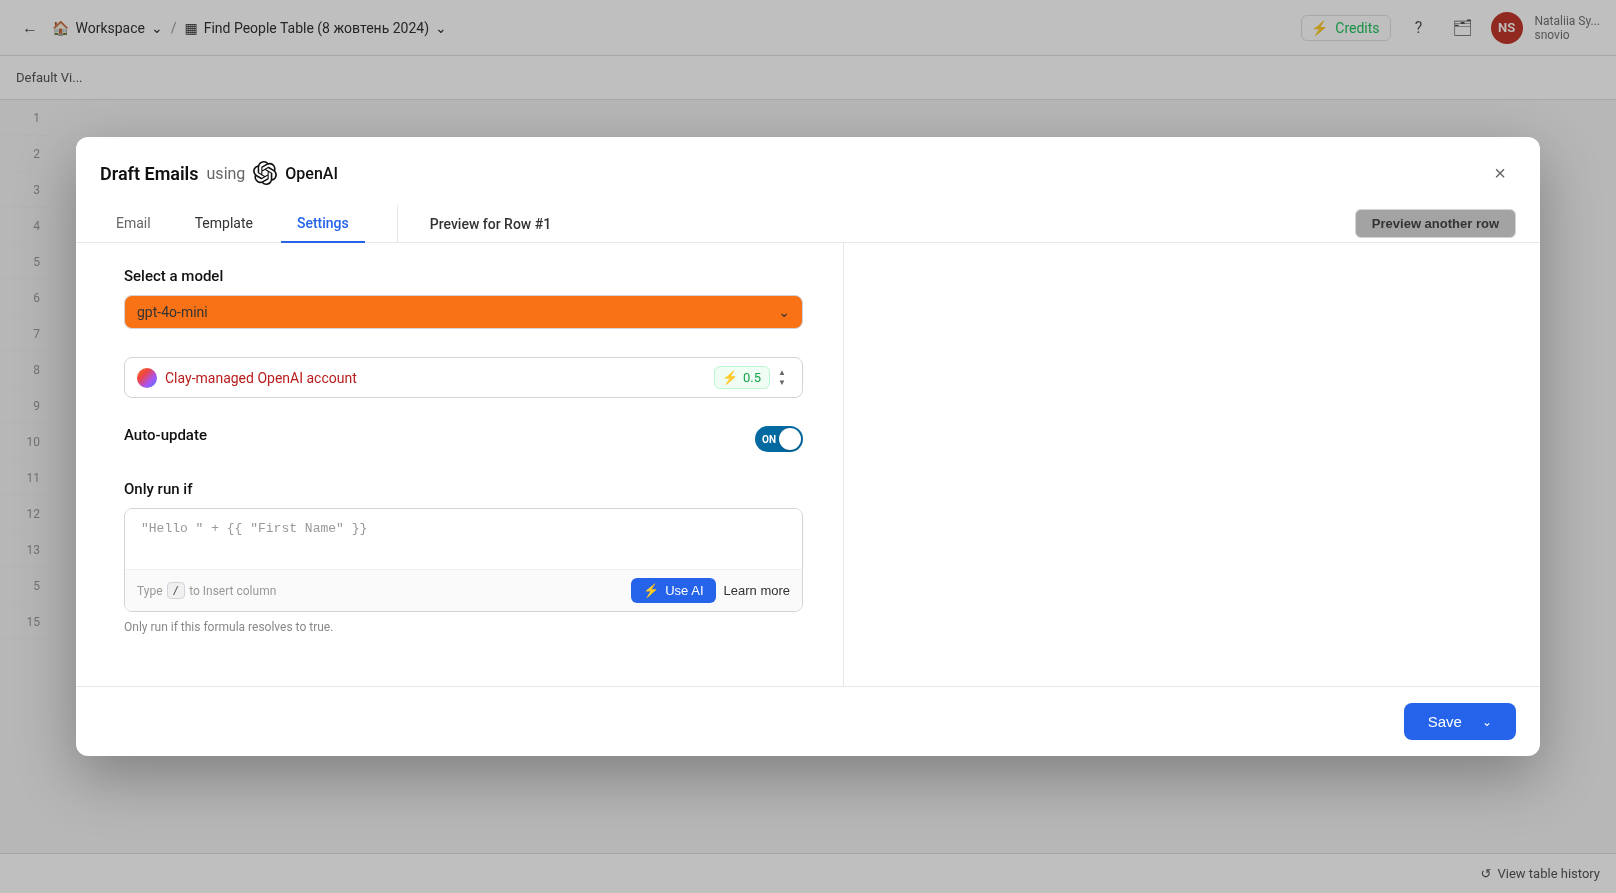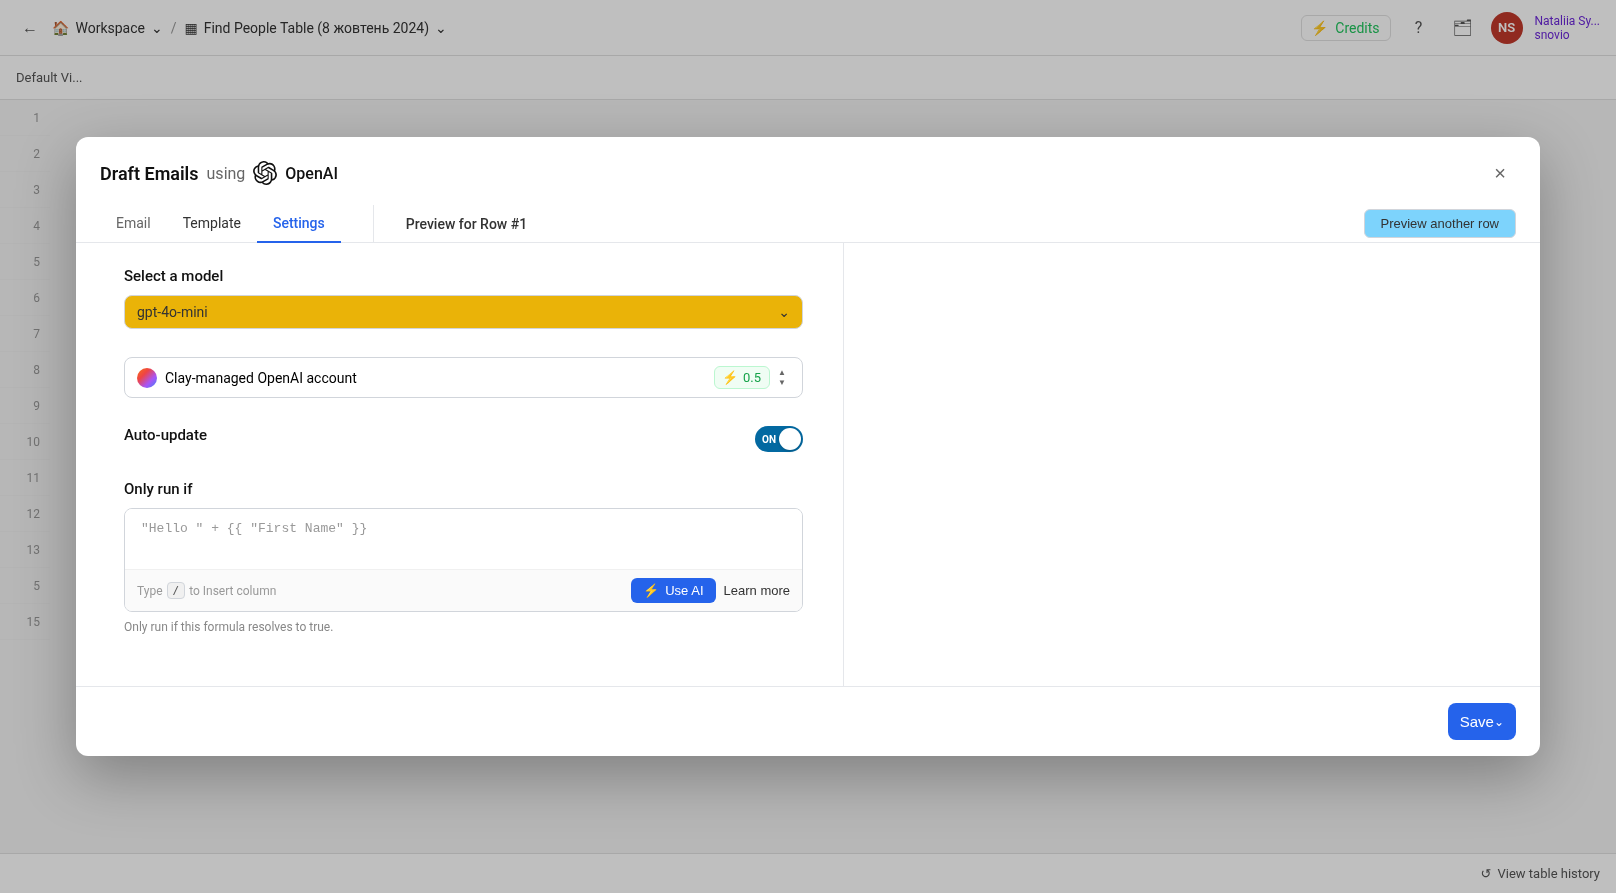--- a/index.html
+++ b/index.html
@@ -114,21 +114,21 @@
       justify-content: center;
       color: white;
       font-size: 13px;
       font-weight: 600;
     }
 
     .user-info {
       display: flex;
       flex-direction: column;
       font-size: 12px;
-      color: #6d28d9;
+      color: #737373;
     }
 
     
     .sub-bar {
       position: absolute;
       top: 56px;
       left: 0; right: 0;
       height: 44px;
       background: #fff;
       border-bottom: 1px solid #e0e0e0;
@@ -253,21 +253,21 @@
     .modal-tabs-row {
       display: flex;
       align-items: center;
       border-bottom: 1px solid #e5e7eb;
       padding: 0 24px;
       margin-top: 16px;
     }
 
     .modal-section-left {
       display: flex;
-      gap: 0;
+      gap: 12px;
       border-right: 1px solid #e5e7eb;
       padding-right: 32px;
       margin-right: 32px;
     }
 
     .tab-label {
       font-size: 14px;
       color: #666;
       padding: 10px 16px;
       cursor: pointer;
@@ -296,24 +296,25 @@
       font-size: 14px;
       color: #333;
       font-weight: 500;
     }
 
     .preview-another-btn {
       margin-left: auto;
       padding: 6px 16px;
       border: 1px solid #d1d5db;
       border-radius: 6px;
-      background: #7dd3fc;
+      background: #a3a3a3;
       font-size: 13px;
       color: #333;
       cursor: pointer;
+      font-weight: bold;
     }
 
     
     .modal-body {
       display: flex;
       flex: 1;
       overflow: hidden;
     }
 
     .settings-panel {
@@ -367,21 +368,21 @@
       letter-spacing: 0;
     }
 
     .select-dropdown {
       width: 100%;
       padding: 8px 12px;
       border: 1px solid #d1d5db;
       border-radius: 8px;
       font-size: 14px;
       color: #333;
-      background: #eab308;
+      background: #f97316;
       cursor: pointer;
       display: flex;
       align-items: center;
       justify-content: space-between;
     }
 
     .account-row {
       display: flex;
       align-items: center;
       justify-content: space-between;
@@ -389,21 +390,21 @@
       border: 1px solid #d1d5db;
       border-radius: 8px;
       background: #fff;
     }
 
     .account-left {
       display: flex;
       align-items: center;
       gap: 8px;
       font-size: 14px;
-      color: #000000;
+      color: #b91c1c;
     }
 
     .credits-indicator {
       display: flex;
       align-items: center;
       gap: 4px;
       background: #f0fdf4;
       border: 1px solid #bbf7d0;
       border-radius: 6px;
       padding: 3px 8px;
@@ -577,26 +578,26 @@
     .modal-footer {
       display: flex;
       justify-content: flex-end;
       padding: 16px 24px;
       border-top: 1px solid #e5e7eb;
     }
 
     .save-btn {
       display: flex;
       align-items: center;
-      gap: 0;
+      gap: 20px;
       background: #2563eb;
       color: #fff;
       border: none;
       border-radius: 8px;
-      padding: 10px 12px;
+      padding: 10px 24px;
       font-size: 15px;
       font-weight: 500;
       cursor: pointer;
     }
 
     .chevron-down {
       font-size: 12px;
     }
 
     

